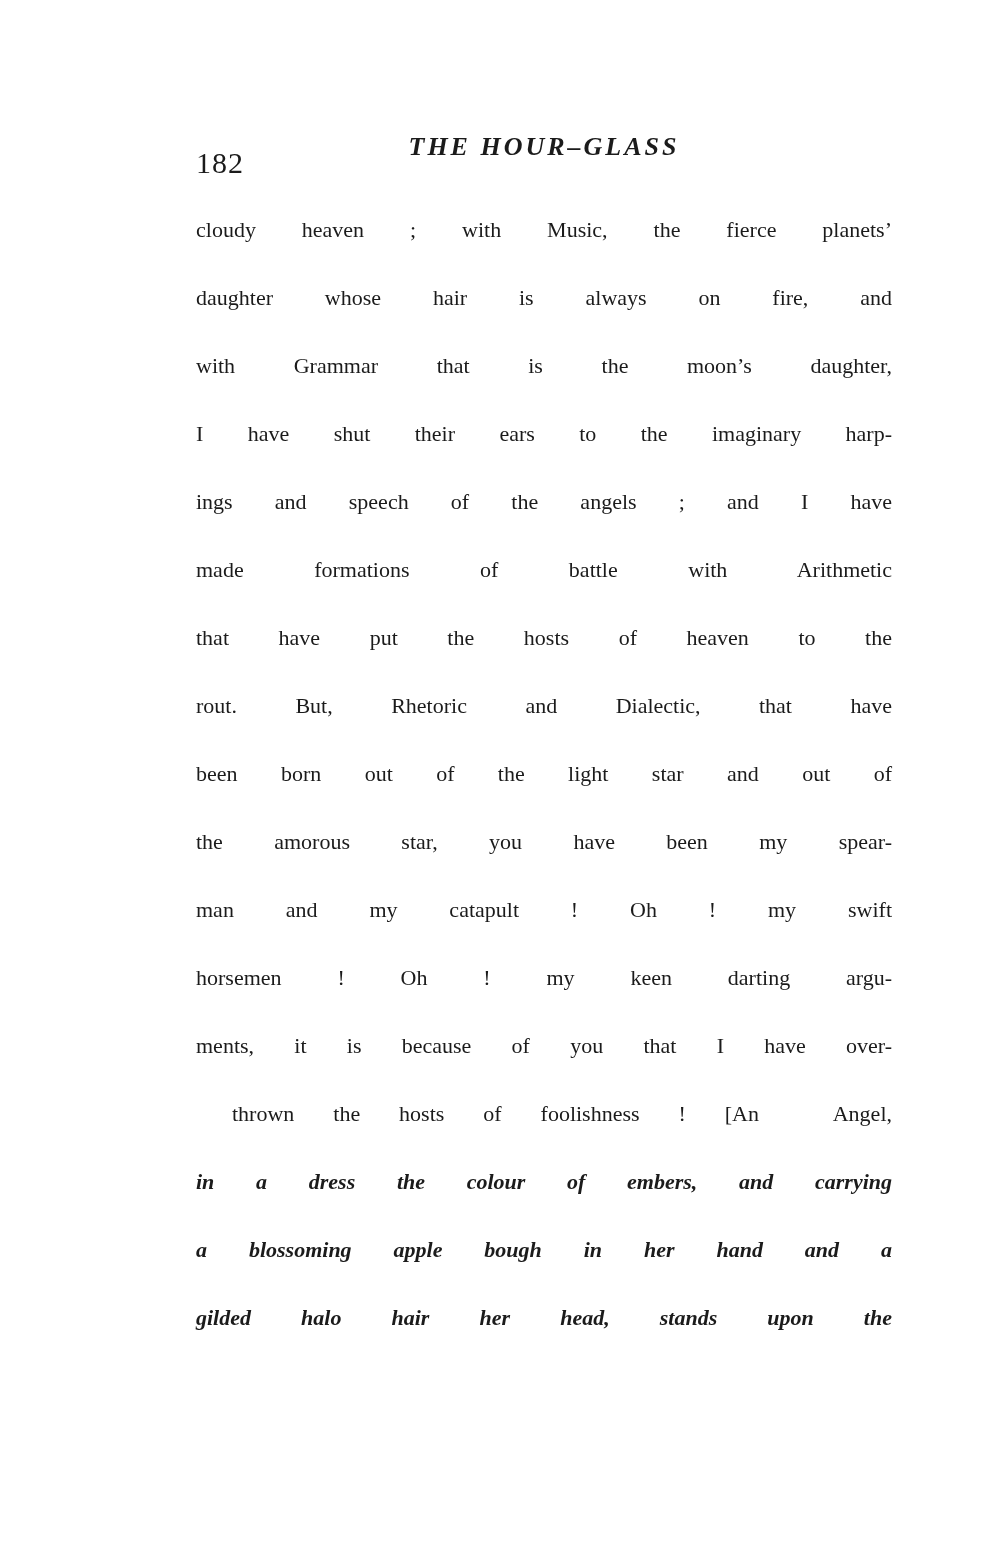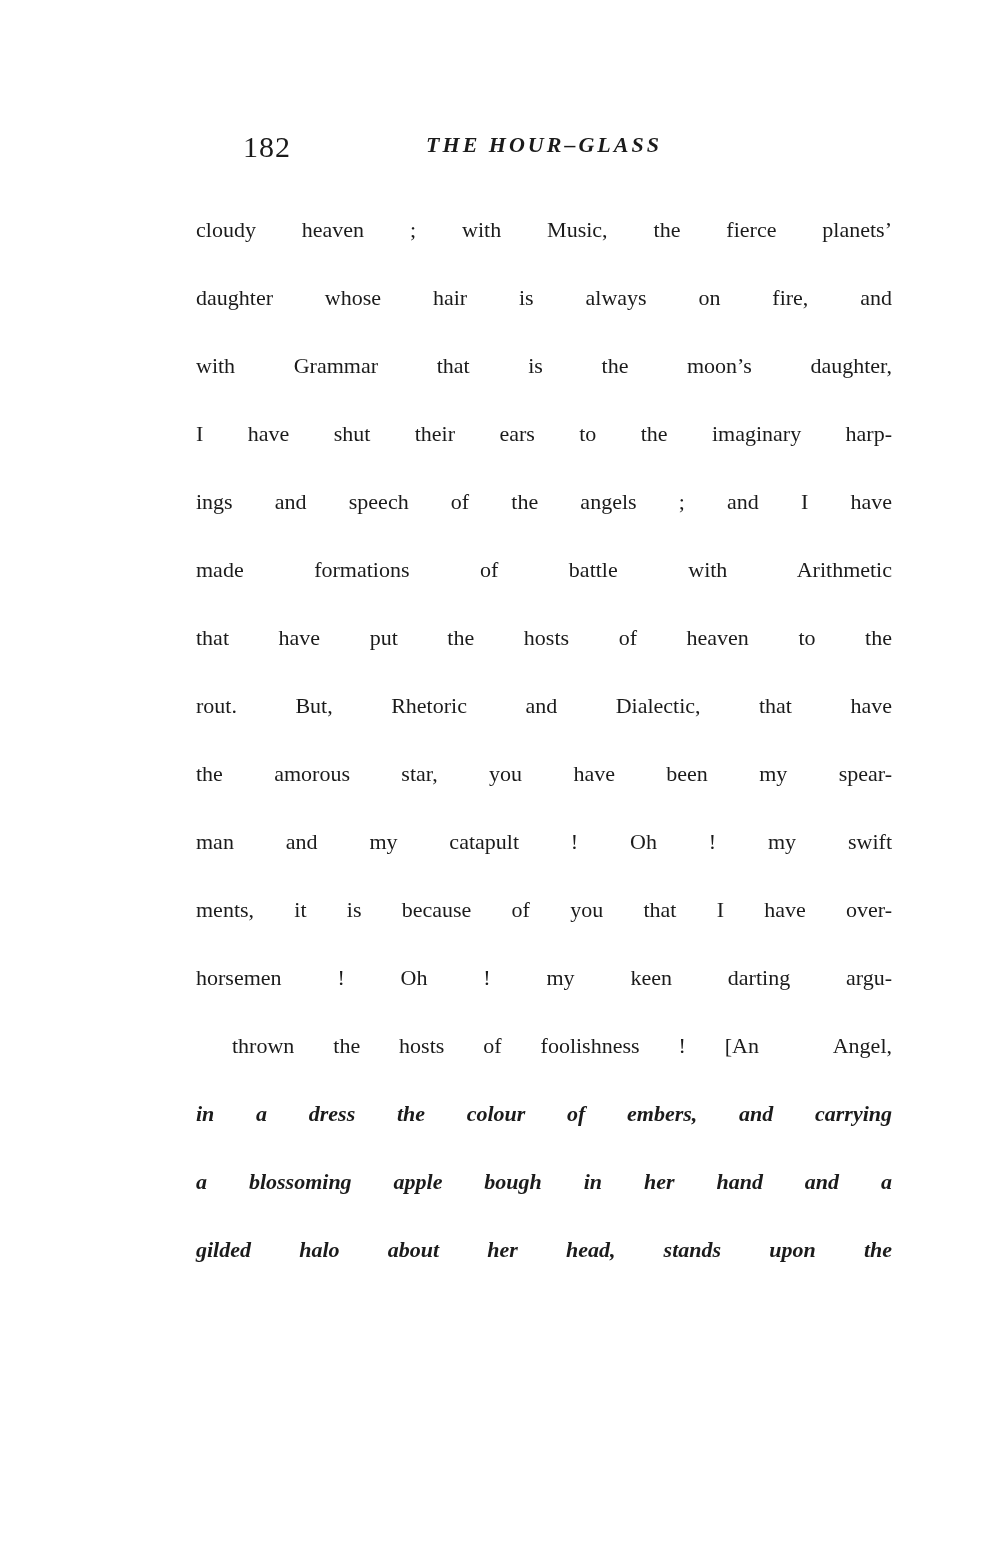--- a/index.html
+++ b/index.html
@@ -22,34 +22,33 @@
     top: 130px;
     width: 696px;
   }
   .page-header {
     position: relative;
     height: 66px;
   }
   .page-number {
     position: absolute;
     left: 0;
-    top: 0;
+    top: 16px;
     font-size: 30px;
     letter-spacing: 1px;
-    margin-left: 47px;
   }
   .running-title {
     position: absolute;
     left: 0;
     right: 0;
     top: 2px;
     text-align: center;
     font-style: italic;
     font-weight: bold;
-    font-size: 22px;
+    font-size: 26px;
     letter-spacing: 3px;
   }
   .body-lines .line {
     font-size: 22px;
     line-height: 68px;
     height: 68px;
     white-space: normal;
     text-align: justify;
     text-align-last: justify;
     -moz-text-align-last: justify;
@@ -78,26 +77,27 @@
 
     <div class="body-lines">
       <div class="line roman">cloudy heaven ; with Music, the fierce planets’</div>
       <div class="line roman">daughter whose hair is always on fire, and</div>
       <div class="line roman">with Grammar that is the moon’s daughter,</div>
       <div class="line roman">I have shut their ears to the imaginary harp-</div>
       <div class="line roman">ings and speech of the angels ; and I have</div>
       <div class="line roman">made formations of battle with Arithmetic</div>
       <div class="line roman">that have put the hosts of heaven to the</div>
       <div class="line roman">rout.  But, Rhetoric and Dialectic, that have</div>
+      <div class="line roman">been born out of the light star and out of</div>
       <div class="line roman">the amorous star, you have been my spear-</div>
       <div class="line roman">man and my catapult !  Oh ! my swift</div>
+      <div class="line roman">horsemen !  Oh ! my keen darting argu-</div>
       <div class="line roman">ments, it is because of you that I have over-</div>
-      <div class="line roman">horsemen !  Oh ! my keen darting argu-</div>
 
       <div class="line mixed"><span class="seg-roman">thrown the hosts of foolishness !  </span><span class="seg-italic">[An</span><span class="seg-roman"> Angel,</span></div>
 
       <div class="line italic">in a dress the colour of embers, and carrying</div>
       <div class="line italic">a blossoming apple bough in her hand and a</div>
-      <div class="line italic">gilded halo about her head, stands upon the</div>
+      <div class="line italic">gilded halo hair her head, stands upon the</div>
     </div>
 
   </div>
 </div>
 
 </body></html>

